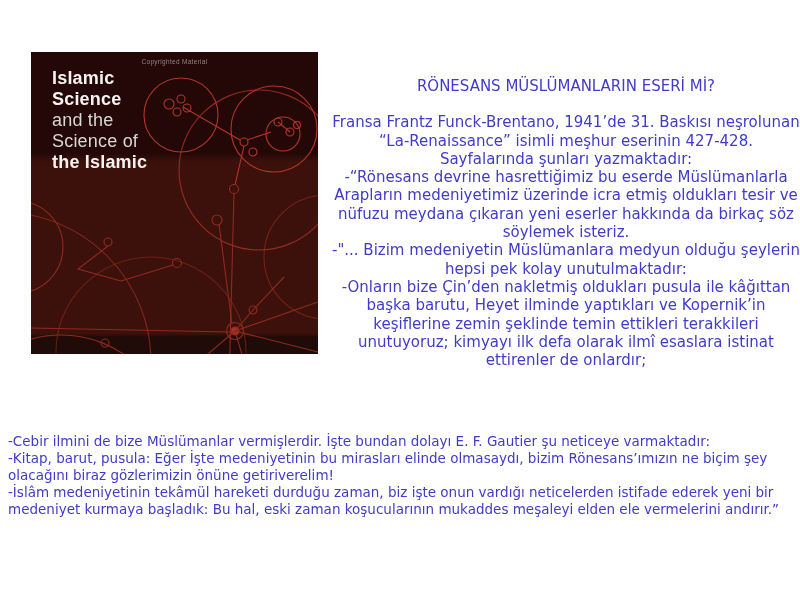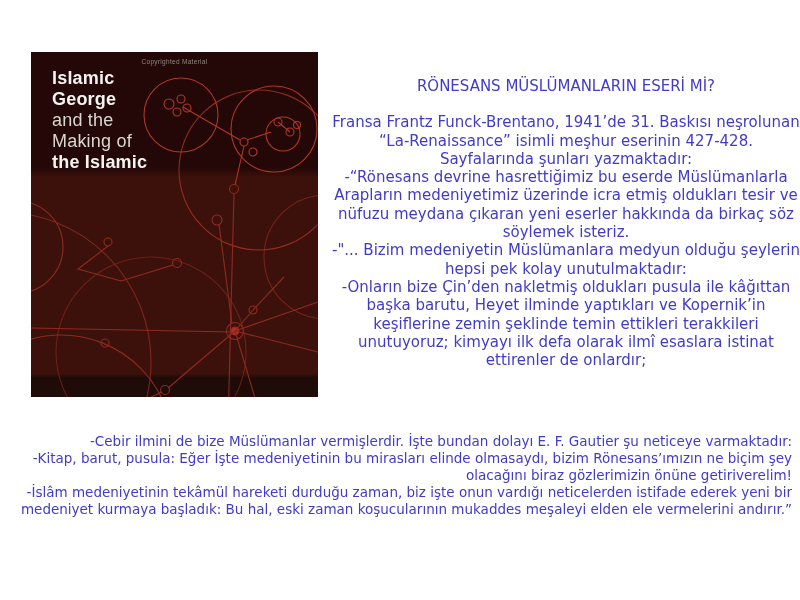--- a/index.html
+++ b/index.html
@@ -12,21 +12,21 @@
   .slide {
     position: relative;
     width: 800px; height: 600px;
     background: #ffffff;
   }
 
   
   .cover {
     position: absolute;
     left: 31px; top: 52px;
-    width: 287px; height: 345px;
+    width: 287px; height: 302px;
     background: linear-gradient(180deg,
       #230807 0%, #230807 33.5%,
       #3d110b 36.5%, #3d110b 93.2%,
       #1f0b08 94.4%, #1f0b08 100%);
     overflow: hidden;
   }
   .cover svg { position: absolute; left: 0; top: 0; }
   .cov-copy {
     position: absolute; left: 0; width: 100%;
     text-align: center;
@@ -57,21 +57,21 @@
     color: #413bc7;
     font-size: 15px; line-height: 18.3px;
   }
   .right-panel .heading { margin-bottom: 18px; }
   .right-panel p { margin: 0; }
 
   
   .bottom-panel {
     position: absolute;
     left: 8px; top: 433px; width: 784px;
-    text-align: right;
+    text-align: left;
     color: #413bc7;
     font-size: 13.5px; line-height: 17px;
   }
   .bottom-panel p { margin: 0; }
 </style>
 </head>
 <body>
 
 <div class="slide">
 
@@ -126,23 +126,23 @@
         <line x1="204" y1="279" x2="137" y2="336"></line>
         <line x1="131" y1="340" x2="60" y2="373"></line>
         <line x1="200" y1="280" x2="0" y2="276"></line>
       </g>
     </svg>
 
     <div class="cov-copy top">Copyrighted Material</div>
 
     <div class="cov-title">
       <div class="bold">Islamic</div>
-      <div class="bold">George</div>
+      <div class="bold">Science</div>
       <div class="reg">and the</div>
-      <div class="reg">Making of</div>
+      <div class="reg">Science of</div>
       <div class="bold">the Islamic</div>
     </div>
 
     <div class="author">George Saliba</div>
 
     <div class="cov-copy bottom">Copyrighted Material</div>
   </div>
 
   <div class="right-panel">
     <div class="heading">RÖNESANS MÜSLÜMANLARIN ESERİ Mİ?</div>

